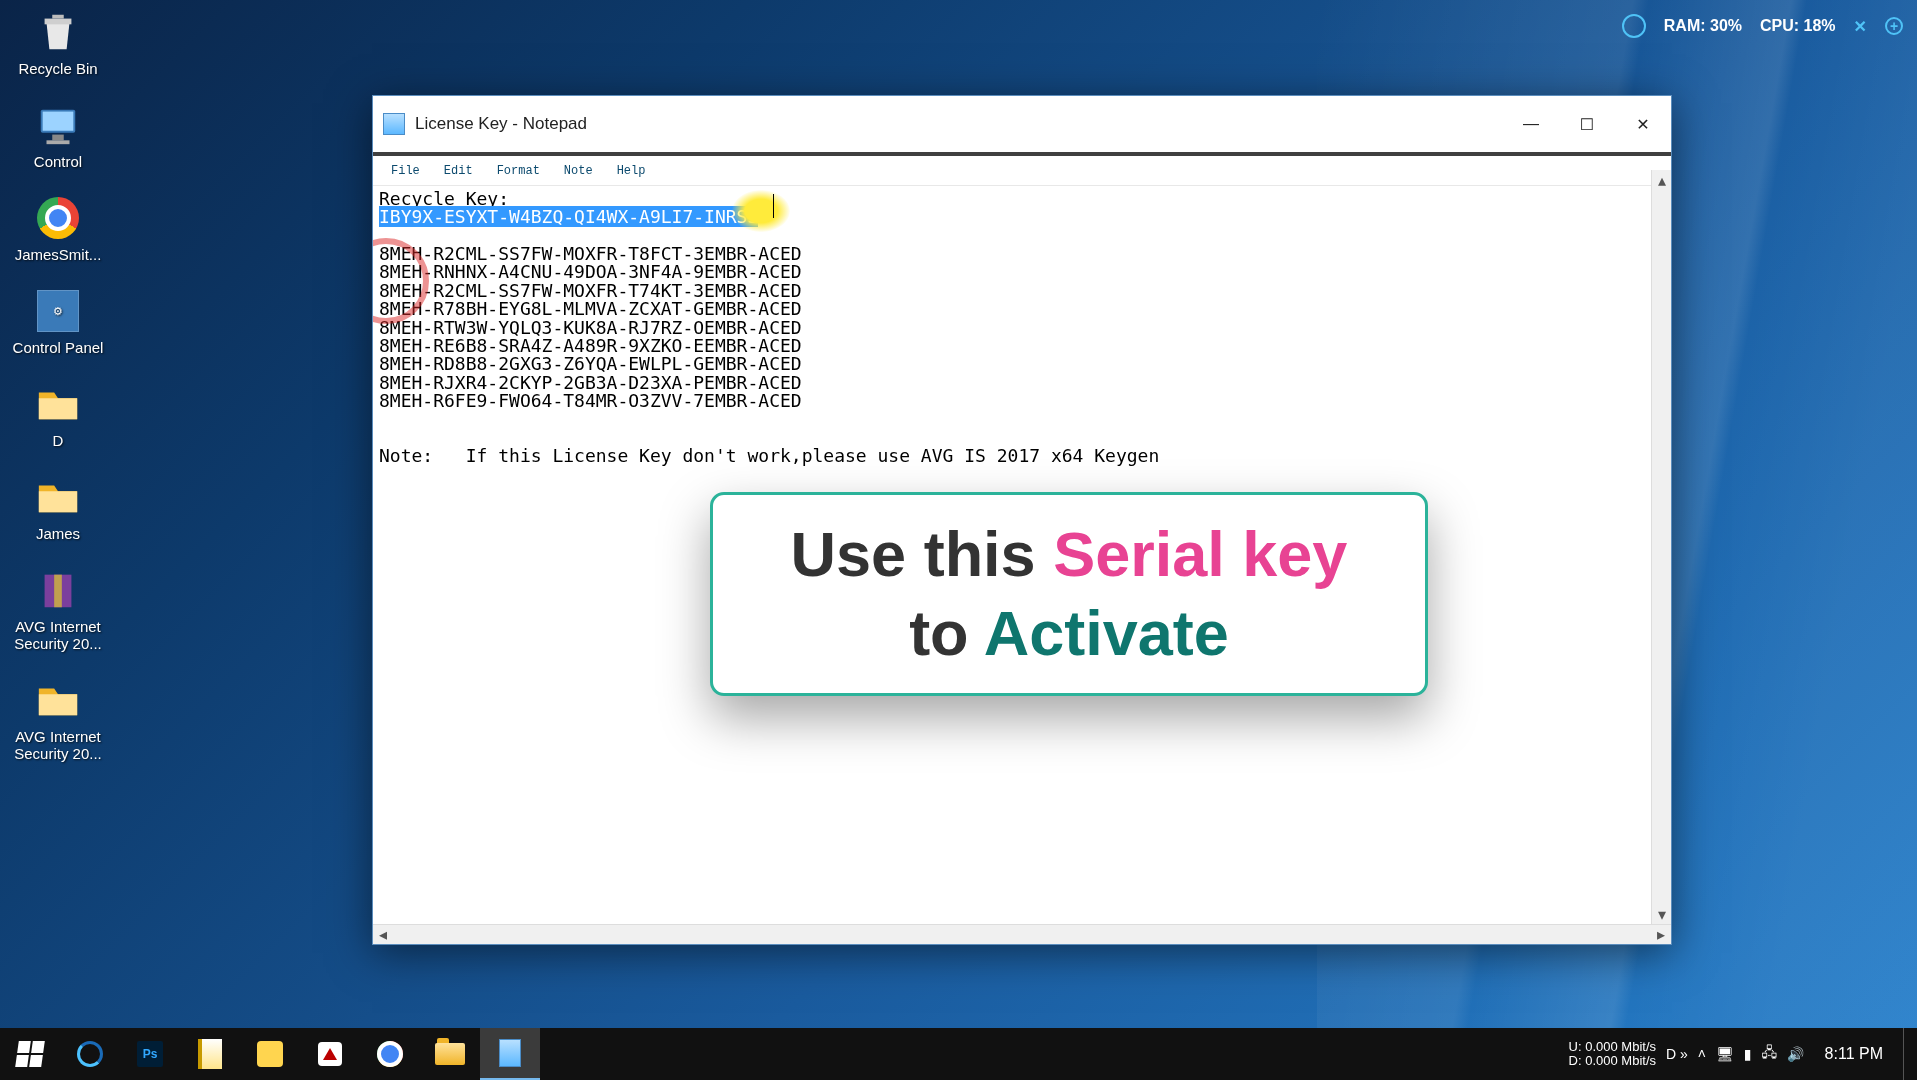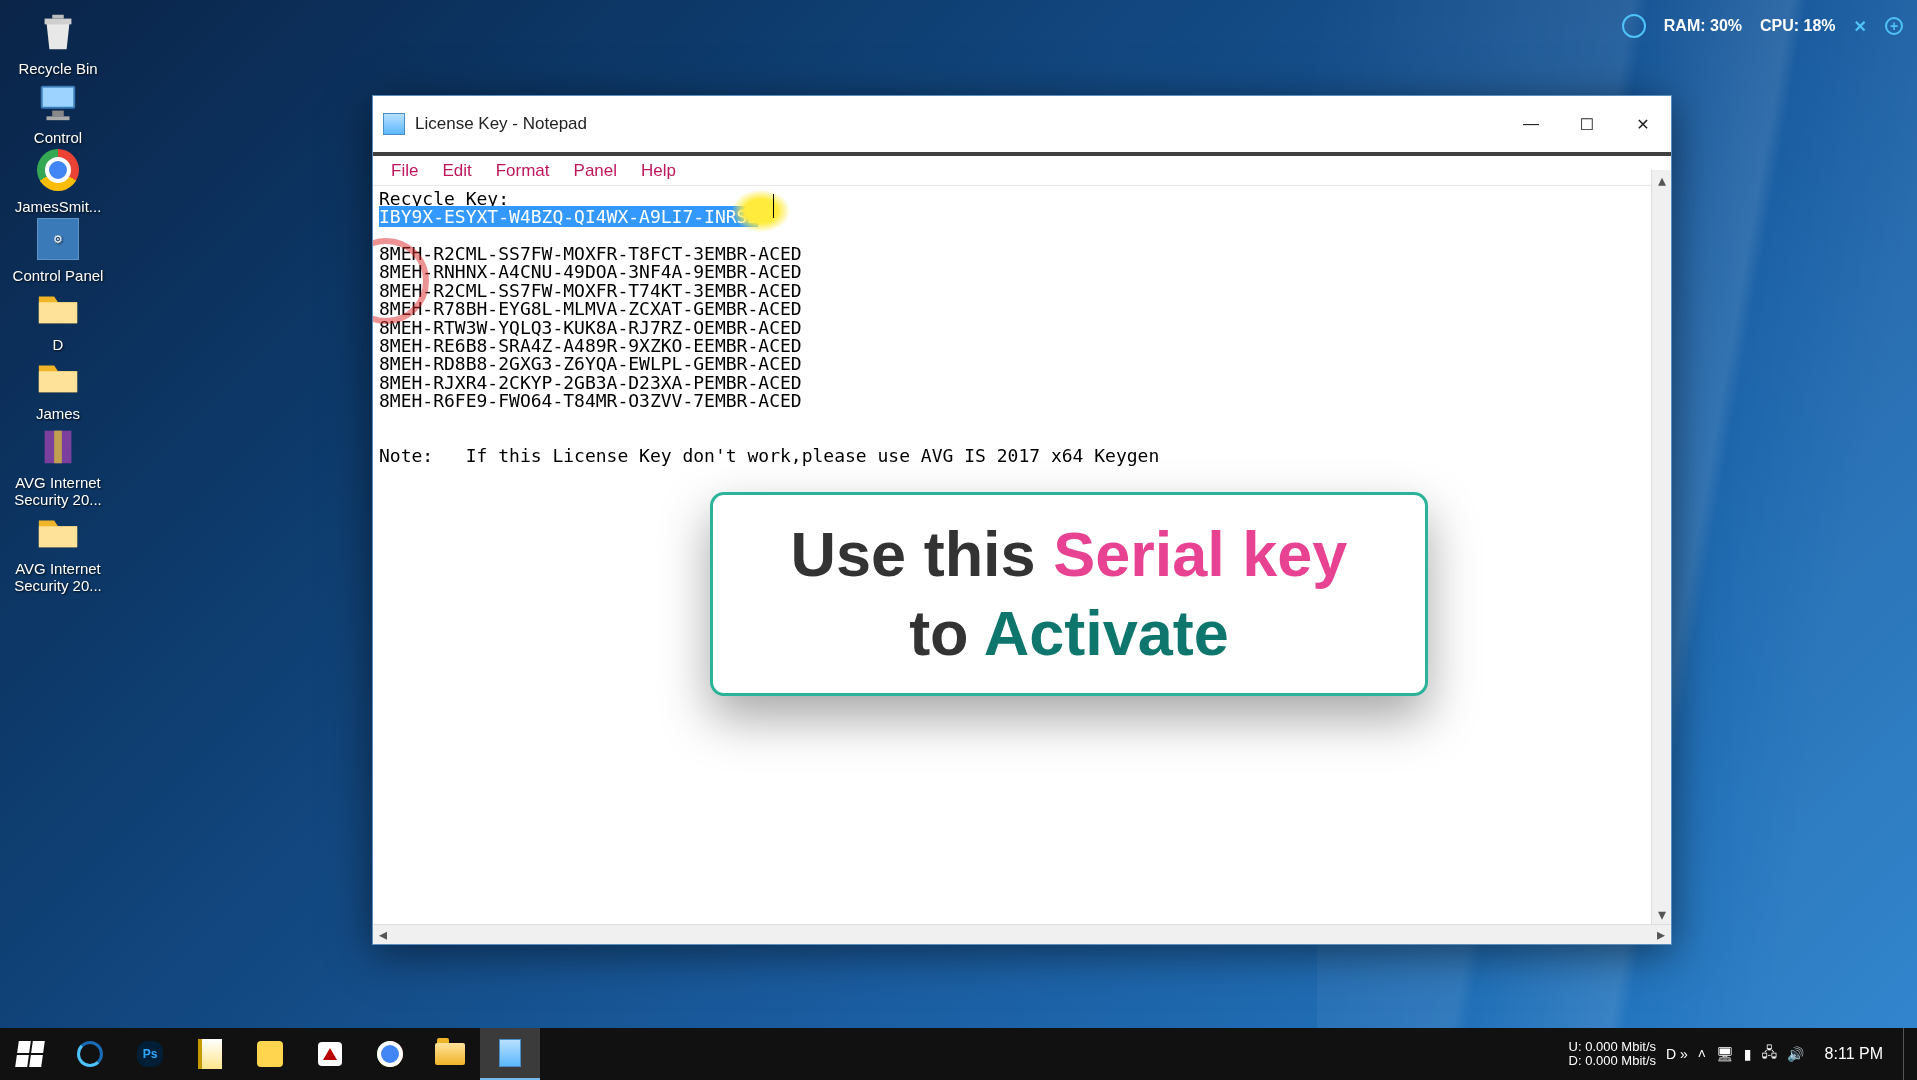--- a/index.html
+++ b/index.html
@@ -18,20 +18,21 @@
   width: 600px;
   height: 100%;
   background: linear-gradient(100deg, transparent 0%, rgba(255,255,255,0.08) 40%, transparent 42%, rgba(255,255,255,0.1) 60%, transparent 62%, rgba(255,255,255,0.05) 80%);
 }
 .desktop-icons {
   position: absolute;
   top: 8px;
   left: 8px;
   display: flex;
   flex-direction: column;
+  gap: 24px;
 }
 .desktop-icon {
   width: 100px;
   display: flex;
   flex-direction: column;
   align-items: center;
   color: white;
   font-size: 15px;
   text-align: center;
   text-shadow: 1px 1px 2px rgba(0,0,0,0.8);
@@ -96,23 +97,24 @@
 .menubar {
   height: 30px;
   display: flex;
   align-items: center;
   padding: 0 6px;
   background: #fff;
   border-bottom: 1px solid #e8e8e8;
 }
 .menu-item {
   padding: 4px 12px;
-  font-size: 17px;
-  color: #be185d;
+  font-size: 12px;
+  color: #0c4a6e;
   cursor: pointer;
+  font-family: Liberation Mono, monospace;
 }
 
 .editor-area {
   position: relative;
   height: calc(100% - 74px - 20px);
   padding: 4px 6px;
   font-family: "Lucida Console", Consolas, monospace;
   font-size: 18px;
   line-height: 1.02;
   color: #000;
@@ -216,21 +218,21 @@
 }
 .net-stats { font-size:13px; line-height:1.1; text-align:right; }
 .net-label { display:inline-block; width:20px; }
 .tray-icons { display:flex; gap:10px; align-items:center; }
 .tray-icons span { cursor:pointer; }
 .clock { font-size:16px; padding: 0 10px; }
 
 .win-logo { display:grid; grid-template-columns: 12px 12px; grid-template-rows: 12px 12px; gap:2px; transform: skewX(-8deg); }
 .win-logo div { background:#fff; }
 .small-ico { width:28px; height:28px; display:flex; align-items:center; justify-content:center; }
-.ps-ico { width:26px; height:26px; background:#001e36; color:#31a8ff; font-size:12px; font-weight:bold; display:flex; align-items:center; justify-content:center; border-radius:10px; }
+.ps-ico { width:26px; height:26px; background:#001e36; color:#31a8ff; font-size:12px; font-weight:bold; display:flex; align-items:center; justify-content:center; border-radius:2px; }
 .note-ico { width:24px; height:30px; background:linear-gradient(#fff,#ffe58a); border-left:4px solid #c79a00; }
 .folder-ico { width:30px; height:22px; background:linear-gradient(#ffe29a,#f0b429); border-radius:2px; position:relative; }
 .folder-ico::before { content:""; position:absolute; top:-5px; left:2px; width:12px; height:5px; background:#f0b429; border-radius:2px 2px 0 0; }
 .np-tb { width:22px; height:28px; background:linear-gradient(#b8e0ff,#5cb8ff); border:1px solid #4a8cc7; }
 .af-ico { width:24px; height:24px; background:#fff; border-radius:4px; display:flex; align-items:center; justify-content:center; }
 .af-tri { width:0; height:0; border-left:7px solid transparent; border-right:7px solid transparent; border-bottom:12px solid #b00; }
 .edge-ico { width:26px; height:26px; border:3px solid #4cc2ff; border-radius:50%; border-top-color:#1a6bb8; border-right-color:#1a6bb8; }
 .app-ico-gen { width:26px; height:26px; background:#ffd54f; border-radius:4px; }
 </style>
 </head>
@@ -324,21 +326,21 @@
     <div class="title">License Key - Notepad</div>
     <div class="spacer"></div>
     <div class="winbtn">—</div>
     <div class="winbtn">☐</div>
     <div class="winbtn close">✕</div>
   </div>
   <div class="menubar">
     <div class="menu-item">File</div>
     <div class="menu-item">Edit</div>
     <div class="menu-item">Format</div>
-    <div class="menu-item">Panel</div>
+    <div class="menu-item">Note</div>
     <div class="menu-item">Help</div>
   </div>
   <div class="editor-area"><div class="red-ring"></div><span>Recycle Key:</span>
 <span class="sel">IBY9X-ESYXT-W4BZQ-QI4WX-A9LI7-INRS3</span>
 
 <span>8MEH-R2CML-SS7FW-MOXFR-T8FCT-3EMBR-ACED</span>
 <span>8MEH-RNHNX-A4CNU-49DOA-3NF4A-9EMBR-ACED</span>
 <span>8MEH-R2CML-SS7FW-MOXFR-T74KT-3EMBR-ACED</span>
 <span>8MEH-R78BH-EYG8L-MLMVA-ZCXAT-GEMBR-ACED</span>
 <span>8MEH-RTW3W-YQLQ3-KUK8A-RJ7RZ-OEMBR-ACED</span>

